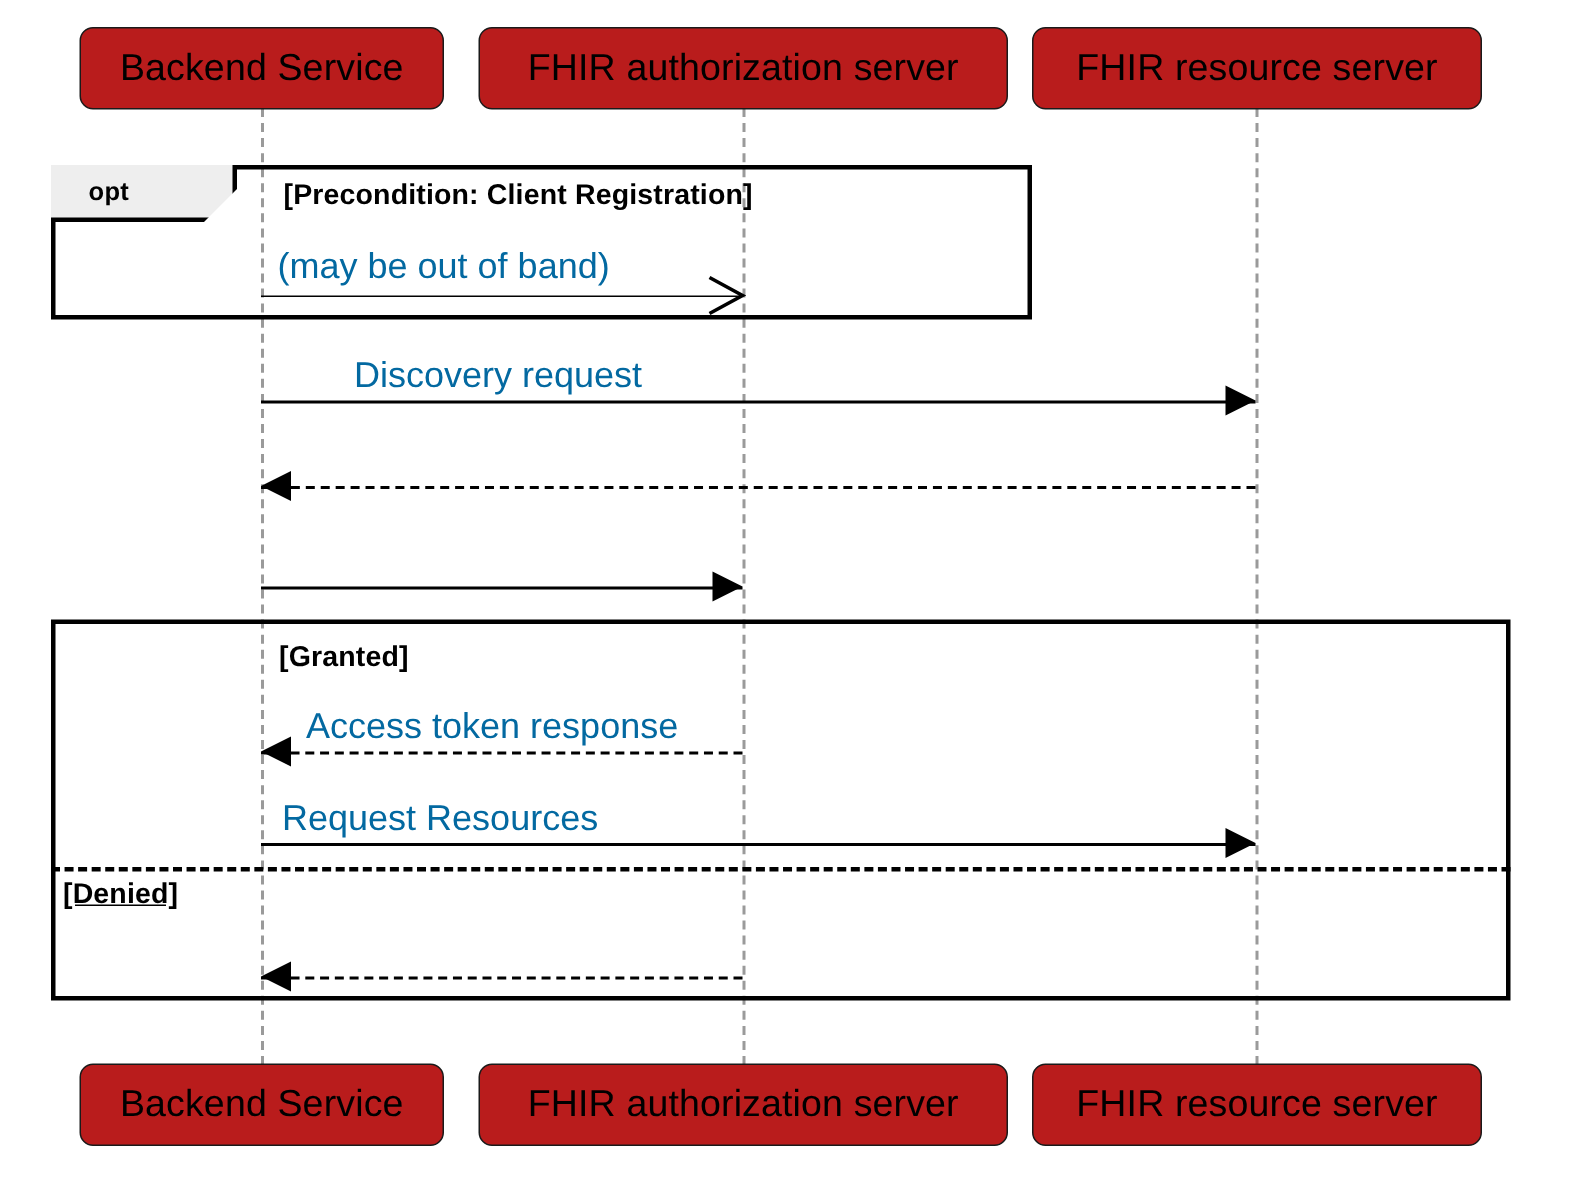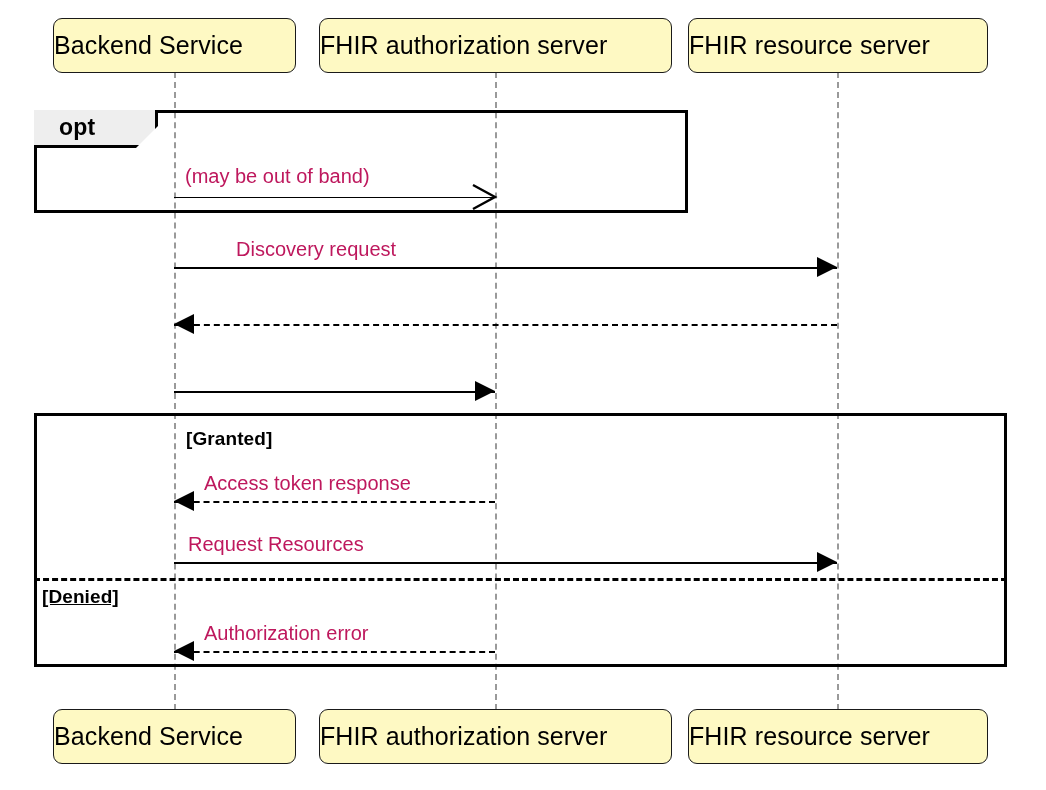--- a/index.html
+++ b/index.html
@@ -13,26 +13,26 @@
     width:1046px;
     height:790px;
     background:#ffffff;
     overflow:hidden;
   }
 
   
   .participant{
     position:absolute;
     box-sizing:border-box;
-    background:#fef9c3;
+    background:#b91c1c;
     border:1.6px solid #1a1a1a;
     border-radius:9px;
     display:flex;
     align-items:center;
-    justify-content:flex-start;
+    justify-content:center;
     color:#000000;
     font-size:25px;
     line-height:1;
     letter-spacing:0.1px;
     white-space:nowrap;
   }
 
   
   .lifeline{
     position:absolute;
@@ -47,21 +47,21 @@
     border:3.2px solid #000000;
     background:transparent;
   }
   .frag-label{
     position:absolute;
     box-sizing:border-box;
     background:#eeeeee;
     border-right:3.2px solid #000000;
     border-bottom:3.2px solid #000000;
     color:#000000;
-    font-size:23px;
+    font-size:17px;
     font-weight:bold;
     display:flex;
     align-items:center;
     padding-left:25px;
     letter-spacing:0.2px;
   }
   .frag-label::after{
     content:"";
     position:absolute;
     right:-3.2px;
@@ -88,22 +88,22 @@
   .msg-line{
     position:absolute;
     height:0;
   }
   .msg-line.solid{ border-top:2.6px solid #000000; }
   .msg-line.dotted{ border-top:2.6px dashed #000000; }
   .msg-line.thin{ border-top:1.8px solid #000000; }
 
   .msg-label{
     position:absolute;
-    color:#be185d;
-    font-size:20px;
+    color:#0369a1;
+    font-size:24px;
     line-height:1;
     white-space:nowrap;
   }
 
   .arrowhead{ position:absolute; }
   
   .ah-right-filled{
     width:0;height:0;
     border-top:10px solid transparent;
     border-bottom:10px solid transparent;
@@ -134,20 +134,23 @@
     <span>FHIR authorization server</span>
   </div>
   <div class="participant" style="left:688px; top:18px; width:300px; height:55px;">
     <span>FHIR resource server</span>
   </div>
 
   <div class="fragment" style="left:34px; top:110px; width:654px; height:103px;"></div>
   <div class="frag-label" style="left:34px; top:110px; width:124px; height:38px;">
     <span>opt</span>
   </div>
+  <div class="frag-guard" style="left:189px; top:120px;">
+    <span>[Precondition: Client Registration]</span>
+  </div>
 
   <div class="msg-label" style="left:185px; top:166px;">
     <span>(may be out of band)</span>
   </div>
   <div class="msg-line thin" style="left:174px; top:197px; width:321px;"></div>
   <div class="arrowhead ah-open" style="left:470px; top:182px;">
     <svg width="28" height="30" viewBox="0 0 28 30">
       <polyline points="3,3 25,15 3,27" fill="none" stroke="#000000" stroke-width="2.4"></polyline>
     </svg>
   </div>
@@ -179,23 +182,20 @@
     <span>Request Resources</span>
   </div>
   <div class="msg-line solid" style="left:174px; top:562px; width:663px;"></div>
   <div class="arrowhead ah-right-filled" style="left:817px; top:552px;"></div>
 
   <div class="frag-divider" style="left:34px; top:578px; width:973px;"></div>
   <div class="frag-guard" style="left:42px; top:586px;text-decoration:underline;">
     <span>[Denied]</span>
   </div>
 
-  <div class="msg-label" style="left:204px; top:623px;">
-    <span>Authorization error</span>
-  </div>
   <div class="msg-line dotted" style="left:174px; top:651px; width:321px;"></div>
   <div class="arrowhead ah-left-filled" style="left:174px; top:641px;"></div>
 
   <div class="participant" style="left:53px; top:709px; width:243px; height:55px;">
     <span>Backend Service</span>
   </div>
   <div class="participant" style="left:319px; top:709px; width:353px; height:55px;">
     <span>FHIR authorization server</span>
   </div>
   <div class="participant" style="left:688px; top:709px; width:300px; height:55px;">

